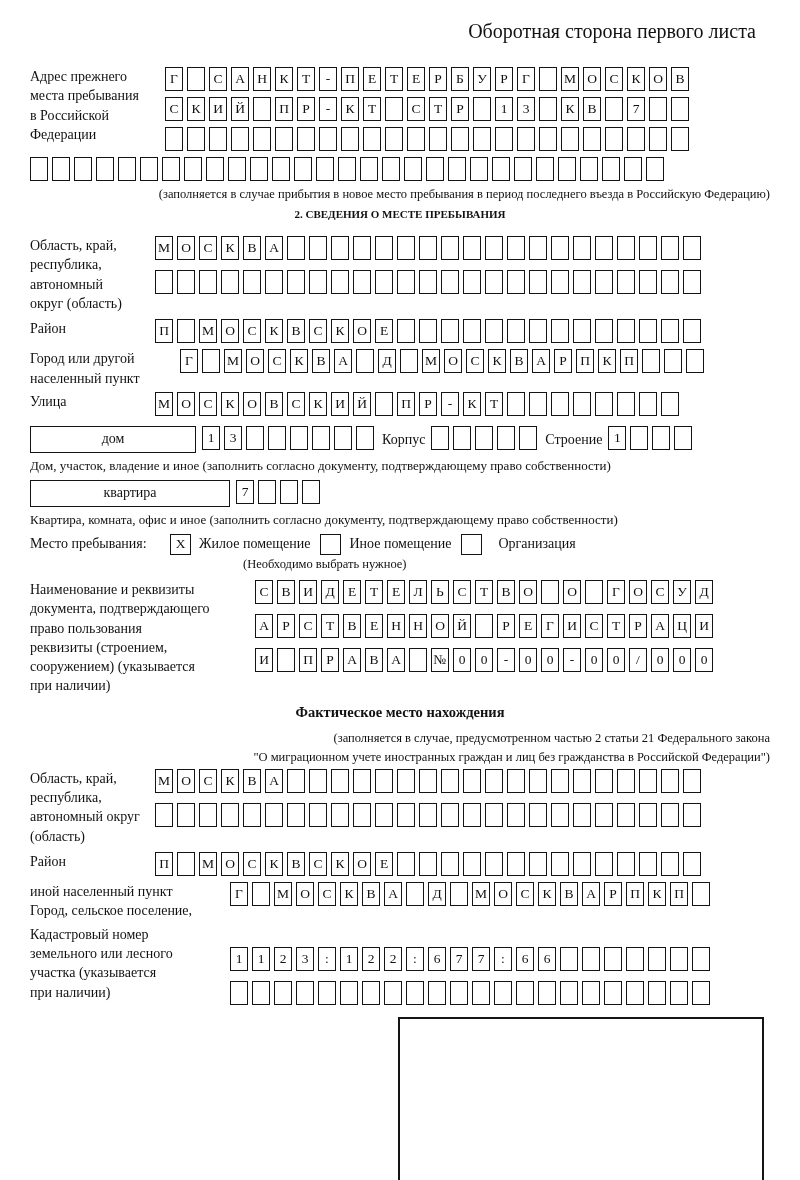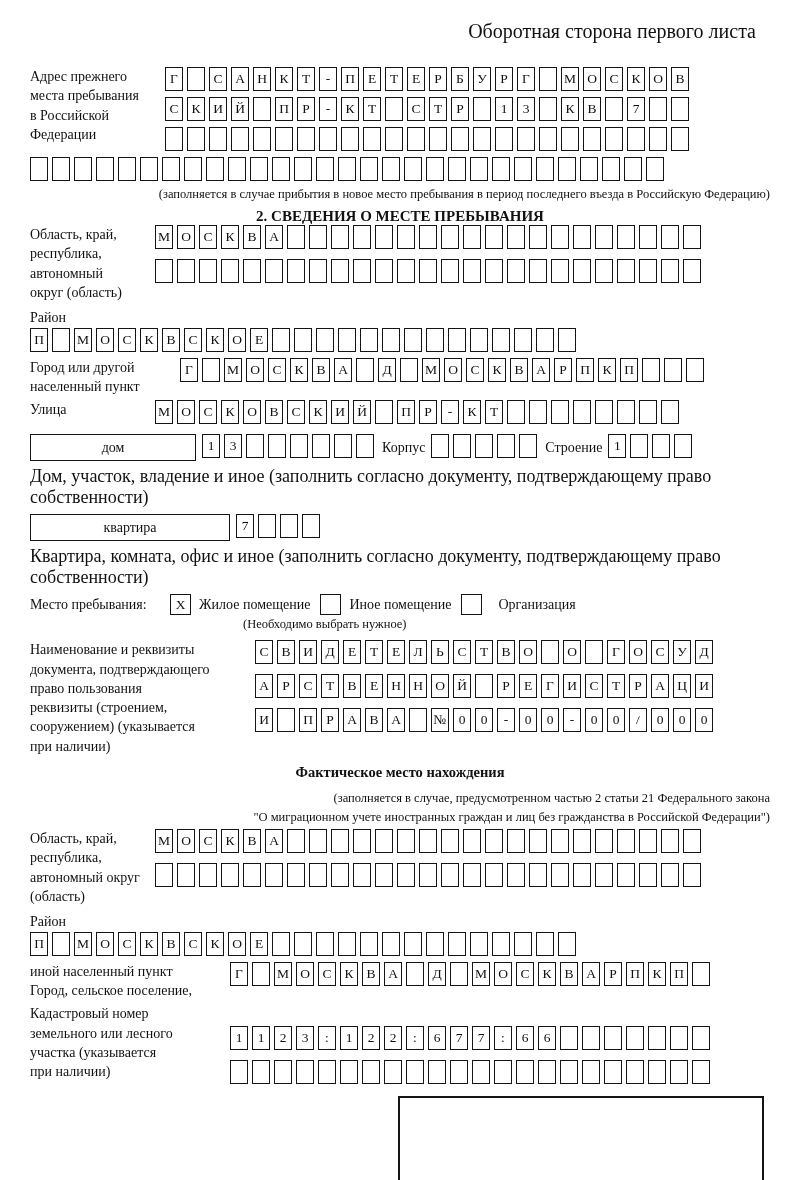--- a/index.html
+++ b/index.html
@@ -31,33 +31,33 @@
     text-align: center;
     font-size: 13.5px;
     line-height: 22px;
     vertical-align: top;
     background: #fff;
   }
 
   .gap6 { margin-bottom: 6px; }
 
   .note { font-size: 12.5px; text-align: right; margin: 2px 0 4px 0; }
-  .note-left { font-size: 18px; margin: 2px 0 6px 0; }
-  .section-title { text-align: center; font-weight: bold; font-size: 15px; margin: 6px 0 0 0; }
+  .note-left { font-size: 13px; margin: 2px 0 6px 0; }
+  .section-title { text-align: center; font-weight: bold; font-size: 11px; margin: 6px 0 16px 0; }
   .sub-title { text-align: center; font-weight: bold; font-size: 14.5px; margin: 8px 0 10px 0; }
 
   .prev-block { margin-top: 24px; }
   .prev-lbl { width: 135px; }
   .reg-lbl { width: 125px; }
   .city-lbl { width: 150px; }
   .doc-lbl { width: 225px; }
   .fact-city-lbl { width: 200px; }
   .cad-lbl { width: 200px; }
 
-  .mt4 { margin-top: 4px; } .mt6 { margin-top: 6px; flex-direction: column; }
+  .mt4 { margin-top: 4px; } .mt6 { margin-top: 6px; }
 
   .wide-box {
     display: inline-flex; justify-content: center; align-items: center;
     height: 27px; border: 1.6px solid #141414;
     font-size: 14px; vertical-align: top; margin-right: 6px;
   }
   .house-box { width: 166px; }
   .apt-box { width: 200px; }
   .inline-lbl { display: inline-block; font-size: 14px; line-height: 27px; vertical-align: top; margin: 0 6px 0 4px; }
 

